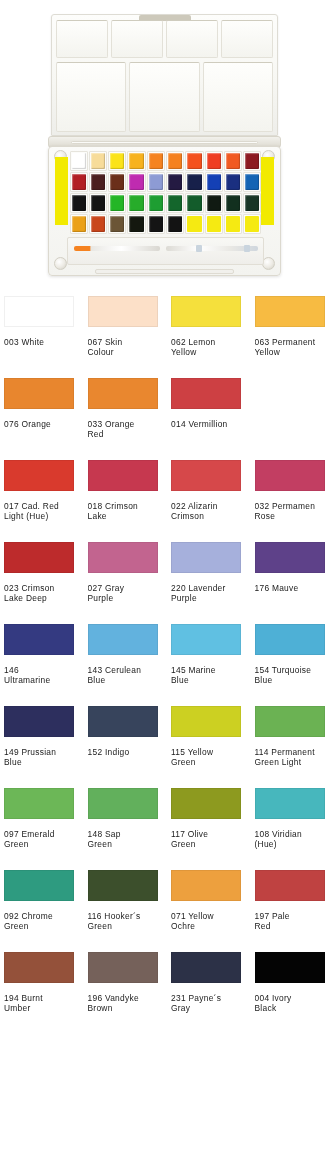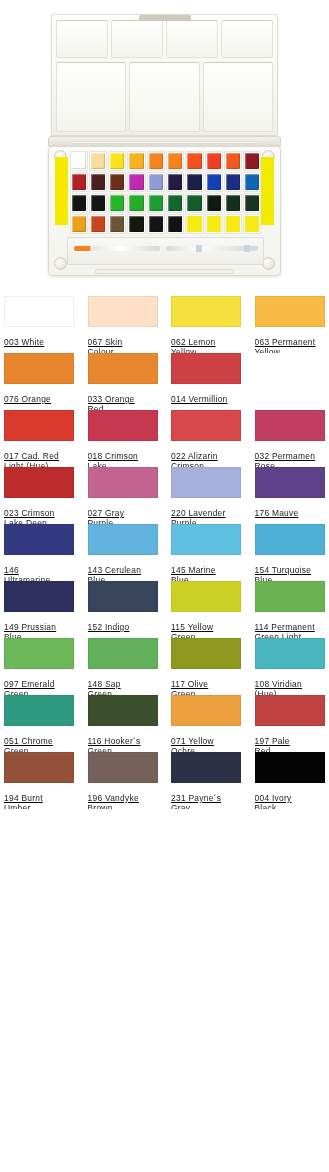--- a/index.html
+++ b/index.html
@@ -154,22 +154,21 @@
 
   
   #swatch-grid {
     position: relative;
     width: 329px;
     padding-left: 4px;
     padding-top: 4px;
   }
   .swatch-row {
     display: flex;
-    height: 57px;
-    text-decoration: underline;
+    height: 82px;
   }
   .swatch-cell {
     width: 83.5px;
     flex: 0 0 83.5px;
     overflow: hidden;
   }
   .swatch-chip {
     width: 70px;
     height: 31px;
     border: 1px solid rgba(0,0,0,0.06);
@@ -501,21 +500,21 @@
       </div>
       <div class="swatch-cell">
         <div class="swatch-chip" style="background: rgb(71, 183, 189);"></div>
         <div class="swatch-label">108 Viridian
 (Hue)</div>
       </div>
     </div>
     <div class="swatch-row">
       <div class="swatch-cell">
         <div class="swatch-chip" style="background: rgb(46, 155, 128);"></div>
-        <div class="swatch-label">051 Chrome
+        <div class="swatch-label">092 Chrome
 Green</div>
       </div>
       <div class="swatch-cell">
         <div class="swatch-chip" style="background: rgb(60, 79, 44);"></div>
         <div class="swatch-label">116 Hooker´s
 Green</div>
       </div>
       <div class="swatch-cell">
         <div class="swatch-chip" style="background: rgb(237, 160, 62);"></div>
         <div class="swatch-label">071 Yellow

